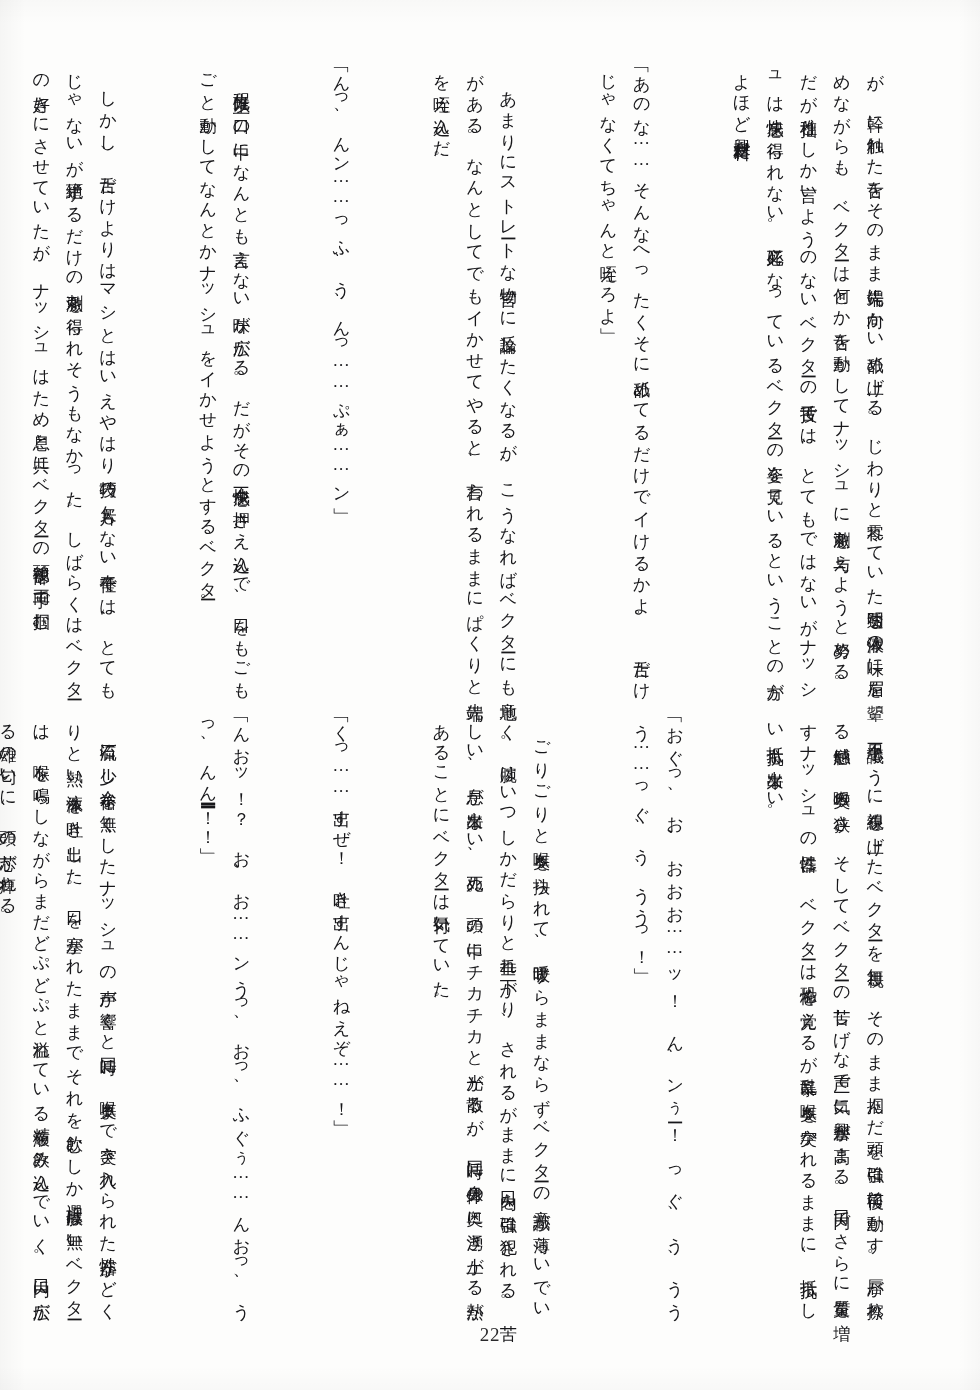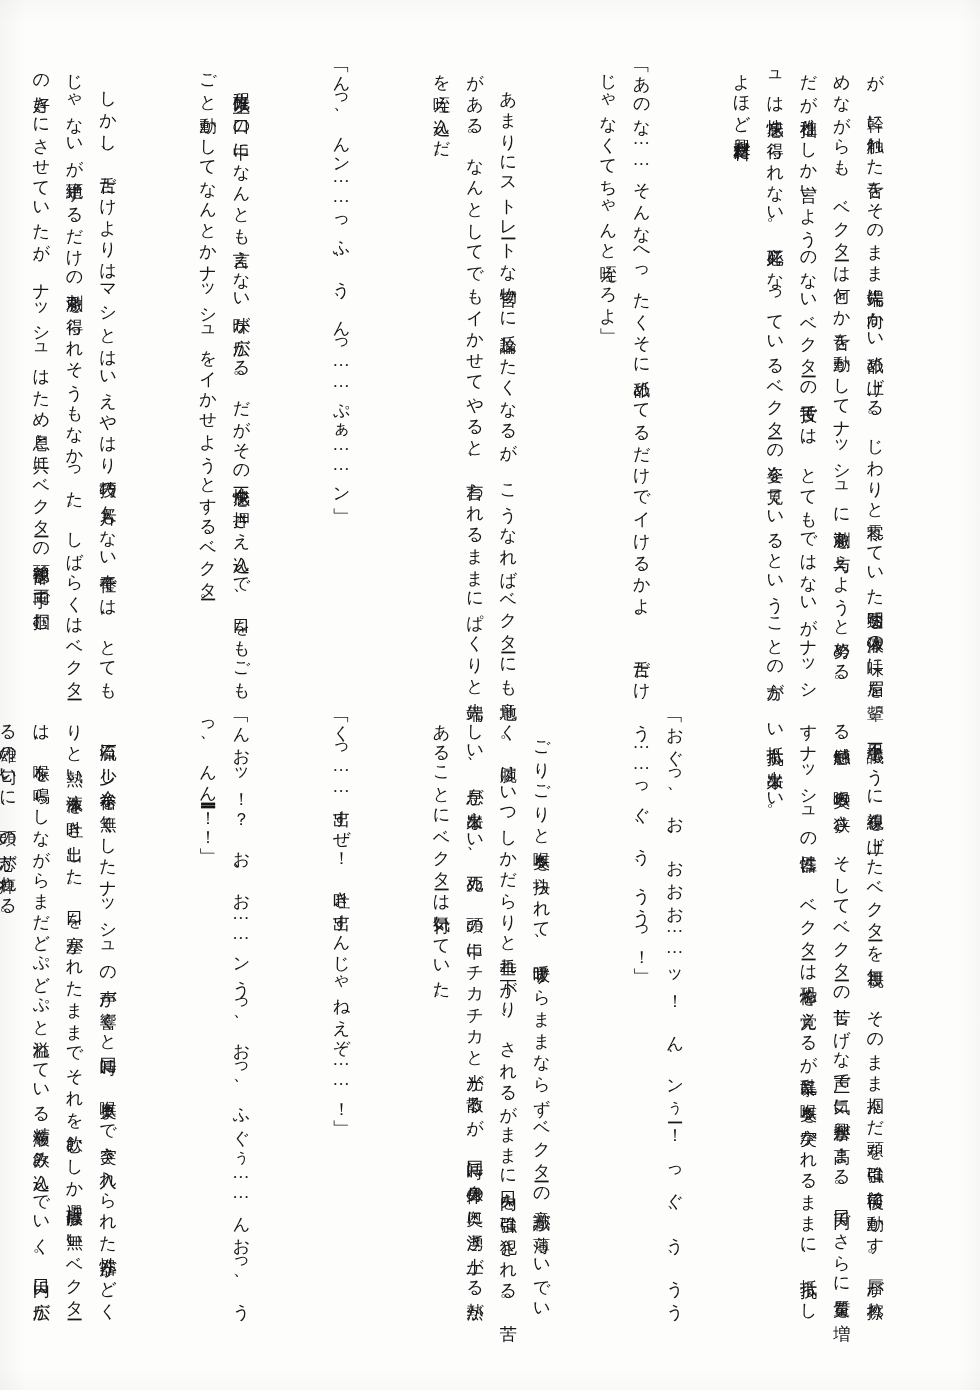--- a/index.html
+++ b/index.html
@@ -105,14 +105,15 @@
   <div class="text-block" id="block-lower">
     <p class="para indent">不思議そうに視線を上げたベクターを無視し、そのまま掴んだ頭を強引に前後に動かす。唇が擦れる感触や、喉奥の狭さ。そしてベクターの苦しげな声で一気に興奮が高まる。口内でさらに質量を増すナッシュの性器に、ベクターは恐怖を覚えるが乱暴に喉奥を突かれるままに、抵抗らしい抵抗も出来ない。</p>
     <p class="para">「おぐっ、お、おおお……ッ！　ん、ンぅー！　っぐ、う、ううう……っぐ、う、ううっ！」</p>
     <p class="para indent">ごりごりと喉奥を抉られて、呼吸すらままならずベクターの意識が薄らいでいく。腕はいつしかだらりと垂れ下がり、されるがままに口内を強引に犯される。苦しい、息が出来ない、死ぬ。頭の中にチカチカと光が散るが、同時に身体の奥に湧き上がる熱があることにベクターは気付いていた。</p>
     <p class="para">「くっ……出すぜ！　吐き出すんじゃねえぞ……！」</p>
     <p class="para">「んおッ！？　お、お……ンうっ、おっ、ふぐぅ……んおっ、うっ、んんーーーー！！」</p>
     <p class="para indent">流石に少し余裕を無くしたナッシュの声が響くと同時に、喉奥まで突き入れられた性器がどくりと熱い液体を吐き出した。口を塞がれたままでそれを飲むしか選択肢は無いベクターは、喉を鳴らしながらまだどぷどぷと溢れている精液を飲み込んでいく。口内に広がる雄の匂いに、頭の芯が痺れる。</p>
     
   </div>
 
+  <div id="page-number">22</div>
 
 </div>
 
 </body></html>

